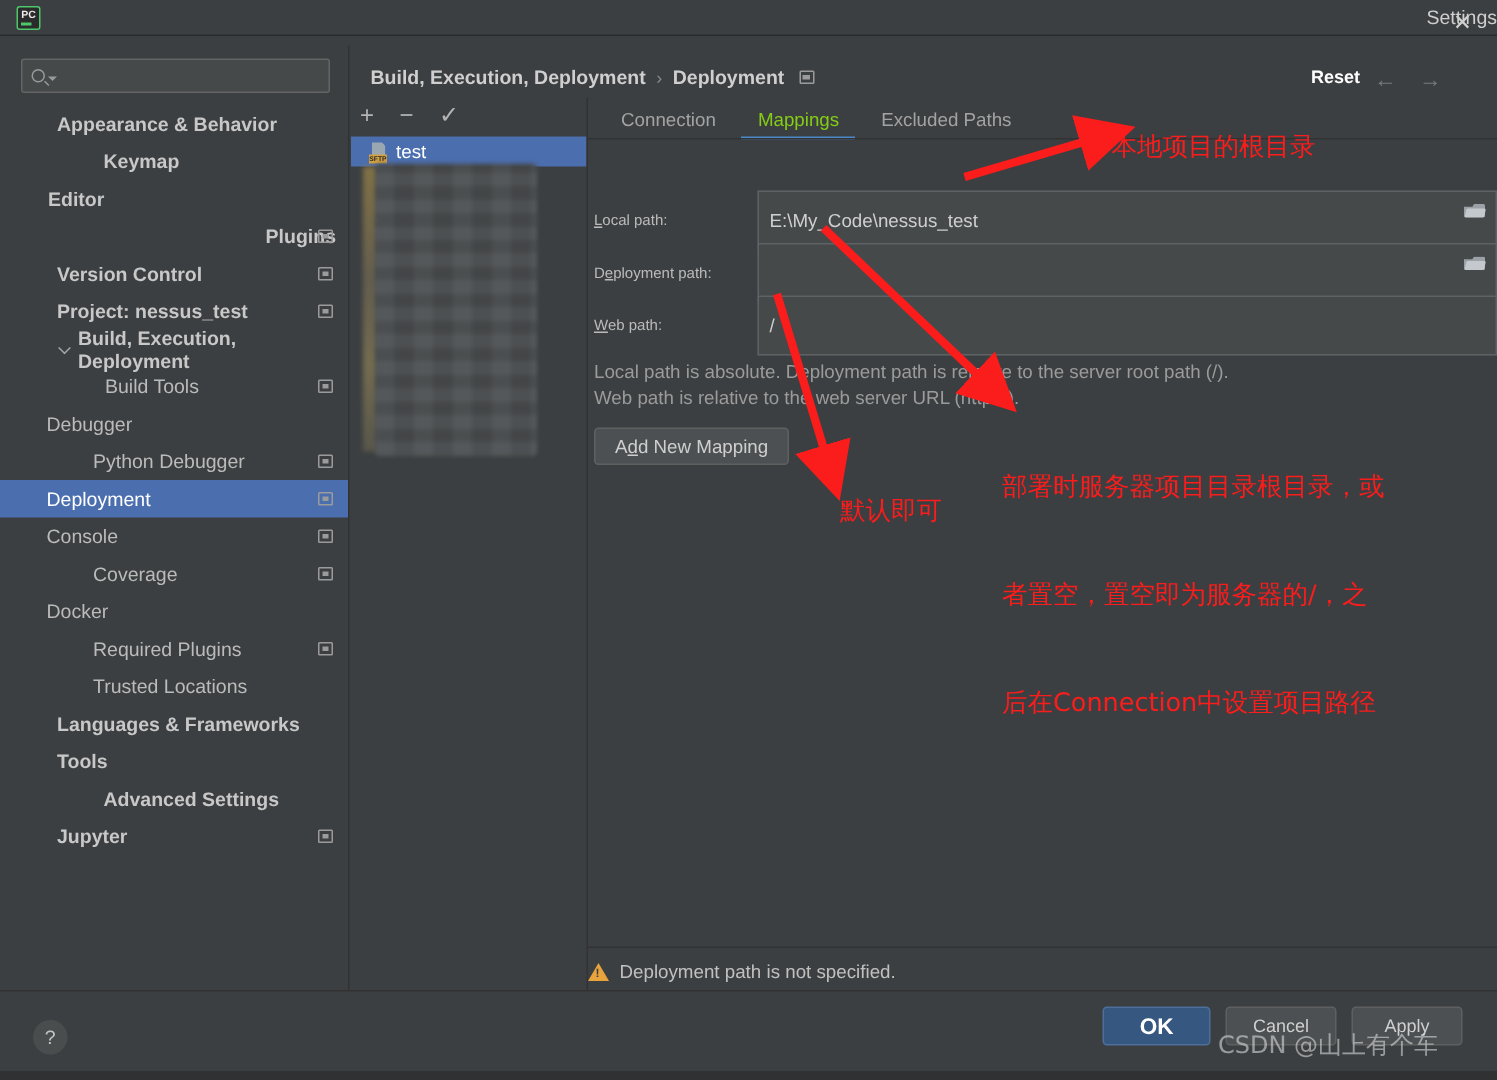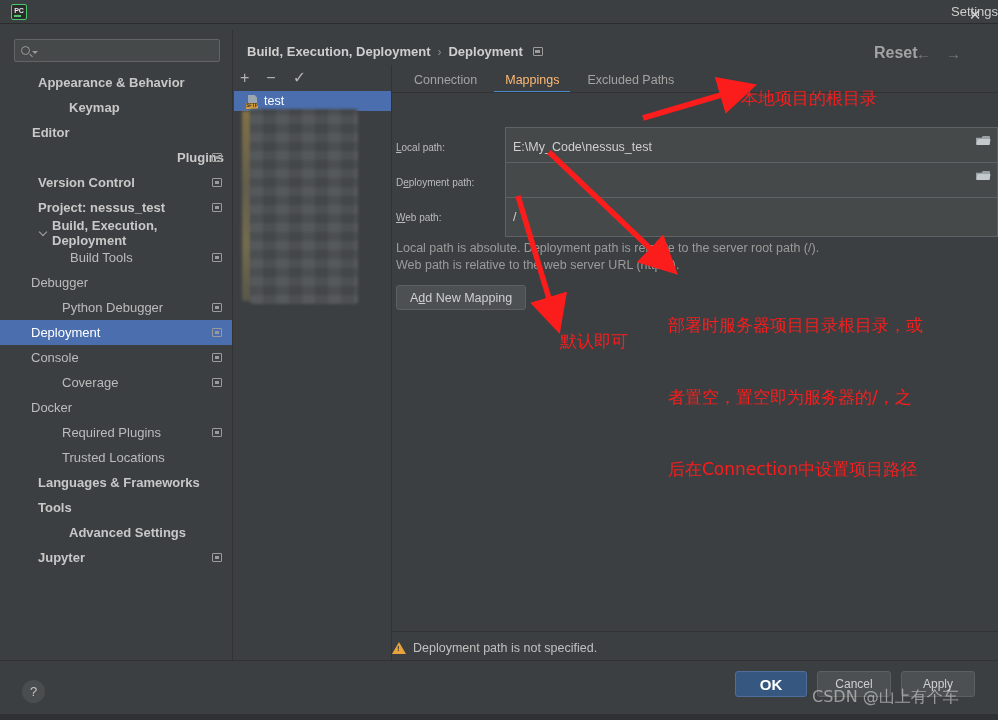--- a/index.html
+++ b/index.html
@@ -161,21 +161,21 @@
   .bc-cfg {
     width: 10px; height: 9px; border: 1.3px solid #9b9b9b;
     border-radius: 1px; position: relative; margin-left: 3px;
   }
   .bc-cfg::after {
     content: ''; position: absolute; left: 1.5px; top: 1.5px;
     width: 4.5px; height: 3px; background: #9b9b9b;
   }
   .reset-link {
     position: absolute; left: 640px; top: 14px;
-    font-size: 16px; color: #a3a3a3; font-weight: bold;
+    font-size: 12px; color: #ffffff; font-weight: bold;
   }
   .nav-arrow {
     position: absolute; top: 15px; font-size: 15px; color: #7a7a7a;
   }
   #nav-back { left: 682px; }
   #nav-fwd { left: 712px; }
 
   
   .list-toolbar {
     position: absolute; left: 0; top: 35px; width: 157px; height: 26px;
@@ -231,21 +231,21 @@
   .tabs {
     position: absolute; left: 158px; top: 36px; width: 606px; height: 27px;
     display: flex; align-items: flex-end; padding-left: 8px; gap: 0;
   }
   .tab {
     height: 27px; padding: 0 14px;
     display: flex; align-items: center;
     font-size: 12.5px; color: #a3a3a3;
     position: relative;
   }
-  .tab.active { color: #fdba74; }
+  .tab.active { color: #84cc16; }
   .tab.active::after {
     content: ''; position: absolute; left: 3px; right: 3px; bottom: 0;
     height: 2px; background: #4a88c7;
   }
   .tabs-underline {
     position: absolute; left: 158px; top: 62px; width: 606px; height: 1px;
     background: #323232;
   }
 
   

